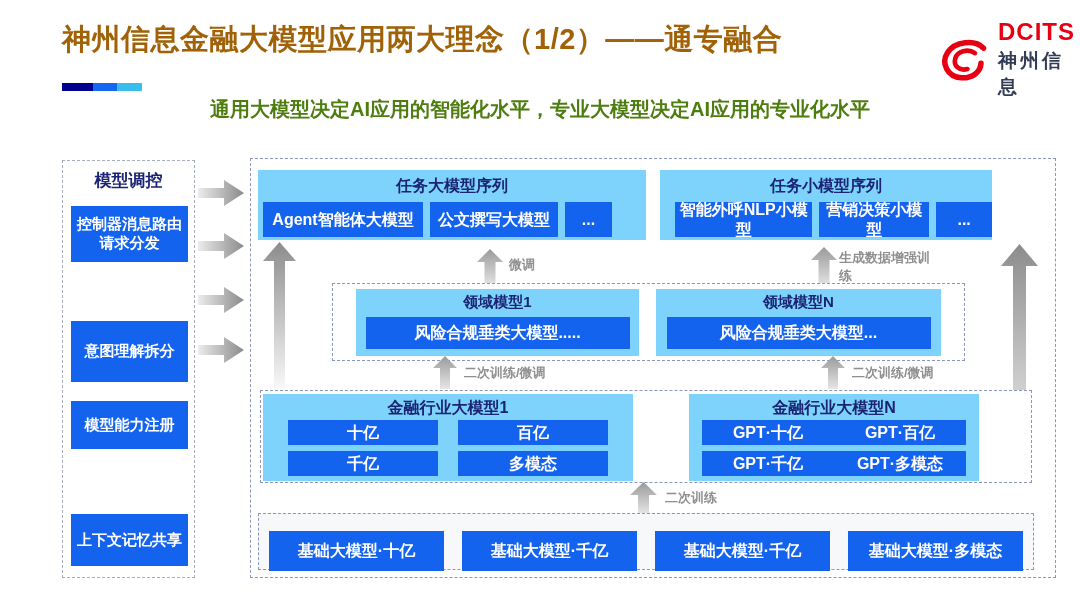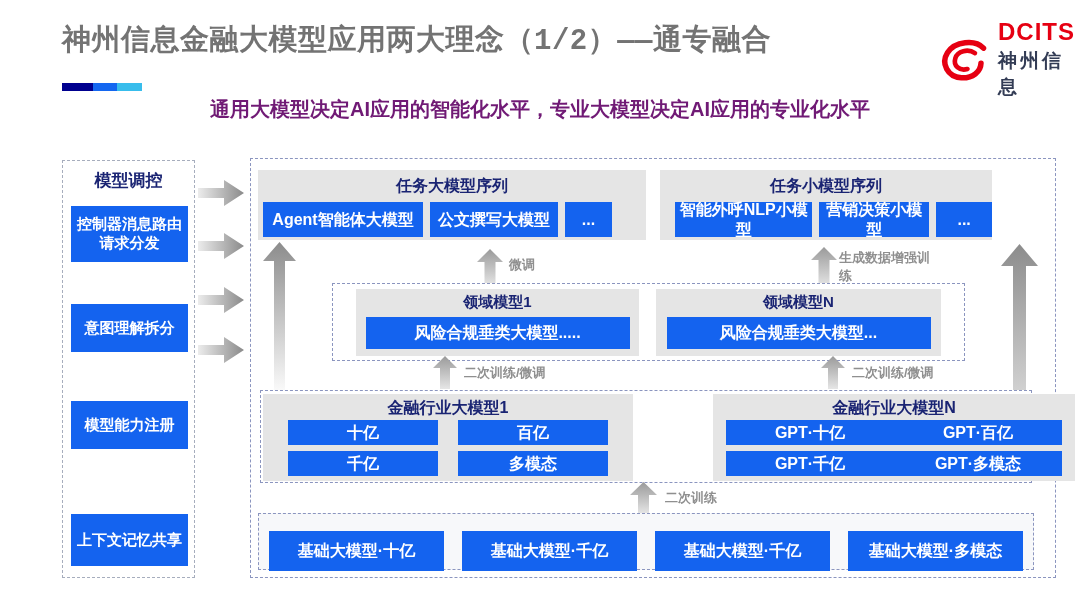--- a/index.html
+++ b/index.html
@@ -2,42 +2,42 @@
 <html><head>
 <meta charset="utf-8">
 <style>
   * { margin:0; padding:0; box-sizing:border-box; }
   html,body { width:1080px; height:608px; background:#fff;
     font-family:"Liberation Sans","DejaVu Sans",sans-serif; }
   .slide { position:relative; width:1080px; height:608px; overflow:hidden; background:#fff; }
   .abs { position:absolute; }
 
   
-  .title { left:62px; top:20px; font-size:29px; font-weight:bold; color:#737373; letter-spacing:0.5px; white-space:nowrap;font-family:Liberation Mono, monospace; }
+  .title { left:62px; top:20px; font-size:29px; font-weight:bold; color:#a16207; letter-spacing:0.5px; white-space:nowrap; }
   .logo { left:938px; top:20px; display:flex; align-items:center; gap:6px; }
   .logo-en { color:#E60012; font-weight:bold; font-size:24px; letter-spacing:1px; line-height:1; }
   .logo-cn { color:#333C55; font-weight:bold; font-size:19px; letter-spacing:3px; margin-top:4px; }
   .accent-bar { left:62px; top:83px; display:flex; height:8px; }
   .accent-bar .s1 { width:31px; background:#00008F; }
   .accent-bar .s2 { width:24px; background:#1467F0; }
   .accent-bar .s3 { width:25px; background:#38BDEC; }
-  .subtitle { left:100px; top:96px; width:880px; text-align:center; font-size:20px; font-weight:bold; color:#701a75; }
+  .subtitle { left:100px; top:96px; width:880px; text-align:center; font-size:20px; font-weight:bold; color:#4d7c0f; }
 
   
   .blue-box { background:#1463EF; color:#fff; font-weight:bold; display:flex; align-items:center; justify-content:center; text-align:center; line-height:1.25; }
-  .gray-panel { background:#e5e5e5; }
+  .gray-panel { background:#7dd3fc; }
   .sec-title { text-align:center; font-size:16px; font-weight:bold; color:#1A2473; }
   .flow-label { font-size:13px; font-weight:bold; color:#8F8F8F; white-space:nowrap; }
 
   
   .sidebar { left:62px; top:160px; width:133px; height:418px; border:1px dashed #A6ADBD; }
   .sidebar-title { position:absolute; top:8px; left:0; width:100%; text-align:center; font-size:17px; font-weight:bold; color:#1A2473; }
   .side-box { position:absolute; left:8px; width:117px; font-size:15px; }
   .sb1 { top:45px;  height:56px; }
-  .sb2 { top:143px; height:48px; }
+  .sb2 { top:160px; height:61px; }
   .sb3 { top:240px; height:48px; }
   .sb4 { top:329px; height:52px;margin-top:24px; }
 
   .arrow-right { left:198px; width:48px; height:28px; }
   .ar1 { top:179px; } .ar2 { top:232px; } .ar3 { top:286px; } .ar4 { top:336px; }
 
   
   .outer { left:250px; top:158px; width:806px; height:420px; border:1px dashed #8B95BF; }
 
   .panelA { left:258px; top:170px; width:388px; height:70px; }
@@ -62,21 +62,21 @@
   .panelD .sec-title { padding-top:4px; height:26px; font-size:15px; }
   .panelD .blue-box { margin:2px auto 0; width:264px; height:32px; font-size:16px; }
 
   .rf-arrow-l { left:433px; top:356px; width:24px; height:33px; }
   .rf-label-l { left:464px; top:364px; }
   .rf-arrow-r { left:821px; top:356px; width:24px; height:33px; }
   .rf-label-r { left:852px; top:364px; }
 
   .industry-box { left:260px; top:390px; width:772px; height:93px; border:1px dashed #8B95BF; background:#fff; }
   .panelI { position:absolute; top:3px; height:87px; }
-  .pi1 { left:2px; width:370px; } .pin { left:452px; width:362px; }
+  .pi1 { left:2px; width:370px; } .pin { left:428px; width:290px; }
   .panelI .sec-title { padding-top:4px; height:26px; }
   .ind-grid { display:grid; grid-template-rows:25px 25px; row-gap:6px; }
   .pi1 .ind-grid { margin:0 25px; grid-template-columns:1fr 1fr; column-gap:20px; }
   .pin .ind-grid { margin:0 13px; grid-template-columns:1fr 1fr; }
   .ind-grid .blue-box { font-size:16px; }
 
   .rt-arrow { left:630px; top:482px; width:27px; height:32px; }
   .rt-label { left:665px; top:489px; }
 
   .base-box { left:258px; top:513px; width:776px; height:57px; border:1px dashed #8B95BF; background:#F7F8FA;

